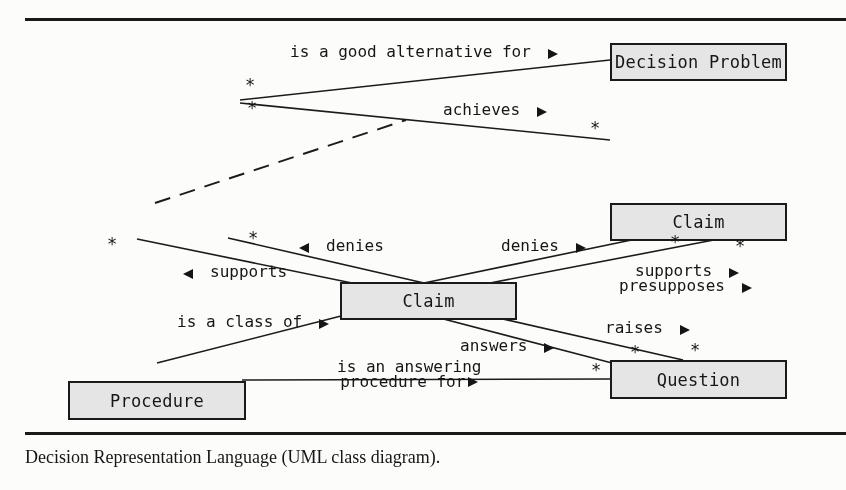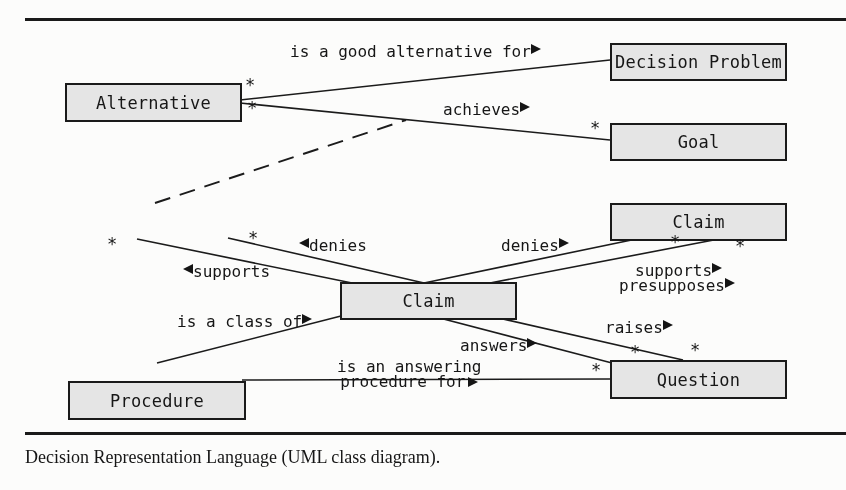--- a/index.html
+++ b/index.html
@@ -34,22 +34,22 @@
     align-items: center;
     justify-content: center;
     font-size: 17px;
     letter-spacing: 0.2px;
     white-space: nowrap;
   }
   .assoc {
     position: absolute;
     z-index: 3;
     display: flex;
-    align-items: flex-start;
-    gap: 0;
+    align-items: flex-end;
+    gap: 17px;
     font-size: 16px;
     white-space: nowrap;
     line-height: 15px;
   }
   .assoc.two-line {
     flex-direction: column;
     align-items: center;
     gap: 0;
   }
   .assoc .row {
@@ -100,28 +100,22 @@
     <line x1="137" y1="239" x2="352" y2="283" stroke="#1b1b1b" stroke-width="1.6"></line>
     <line x1="228" y1="238" x2="424" y2="283" stroke="#1b1b1b" stroke-width="1.6"></line>
     <line x1="646" y1="237" x2="424" y2="283" stroke="#1b1b1b" stroke-width="1.6"></line>
     <line x1="724" y1="238" x2="490" y2="283" stroke="#1b1b1b" stroke-width="1.6"></line>
     <line x1="341" y1="316" x2="157" y2="363" stroke="#1b1b1b" stroke-width="1.6"></line>
     <line x1="490" y1="316" x2="683" y2="360" stroke="#1b1b1b" stroke-width="1.6"></line>
     <line x1="432" y1="316" x2="612" y2="363" stroke="#1b1b1b" stroke-width="1.6"></line>
     <line x1="242" y1="380" x2="610" y2="379" stroke="#1b1b1b" stroke-width="1.6"></line>
   </svg>
 
-  <div class="cls-box" style="left:65px;  top:83px;  width:173px; height:35px;">
-    <span>Alternative</span>
-  </div>
   <div class="cls-box" style="left:610px; top:43px;  width:173px; height:34px;">
     <span>Decision Problem</span>
-  </div>
-  <div class="cls-box" style="left:610px; top:123px; width:173px; height:34px;">
-    <span>Goal</span>
   </div>
   <div class="cls-box" style="left:610px; top:203px; width:173px; height:34px;">
     <span>Claim</span>
   </div>
   <div class="cls-box" style="left:340px; top:282px; width:173px; height:34px;">
     <span>Claim</span>
   </div>
   <div class="cls-box" style="left:68px;  top:381px; width:174px; height:35px;">
     <span>Procedure</span>
   </div>

